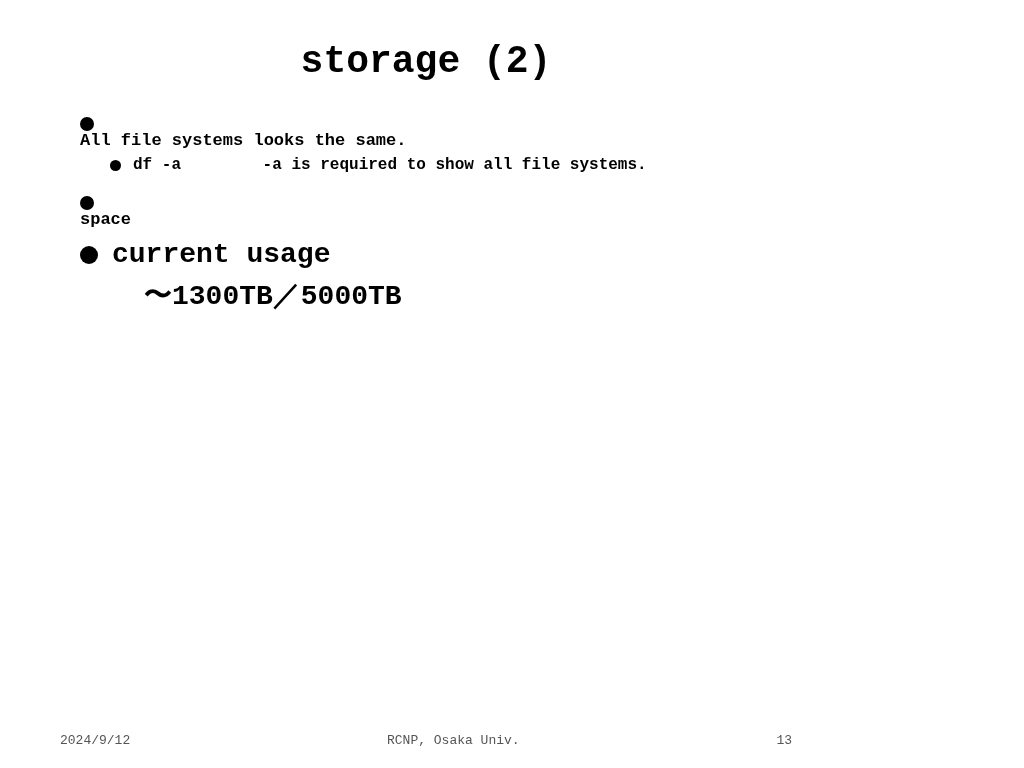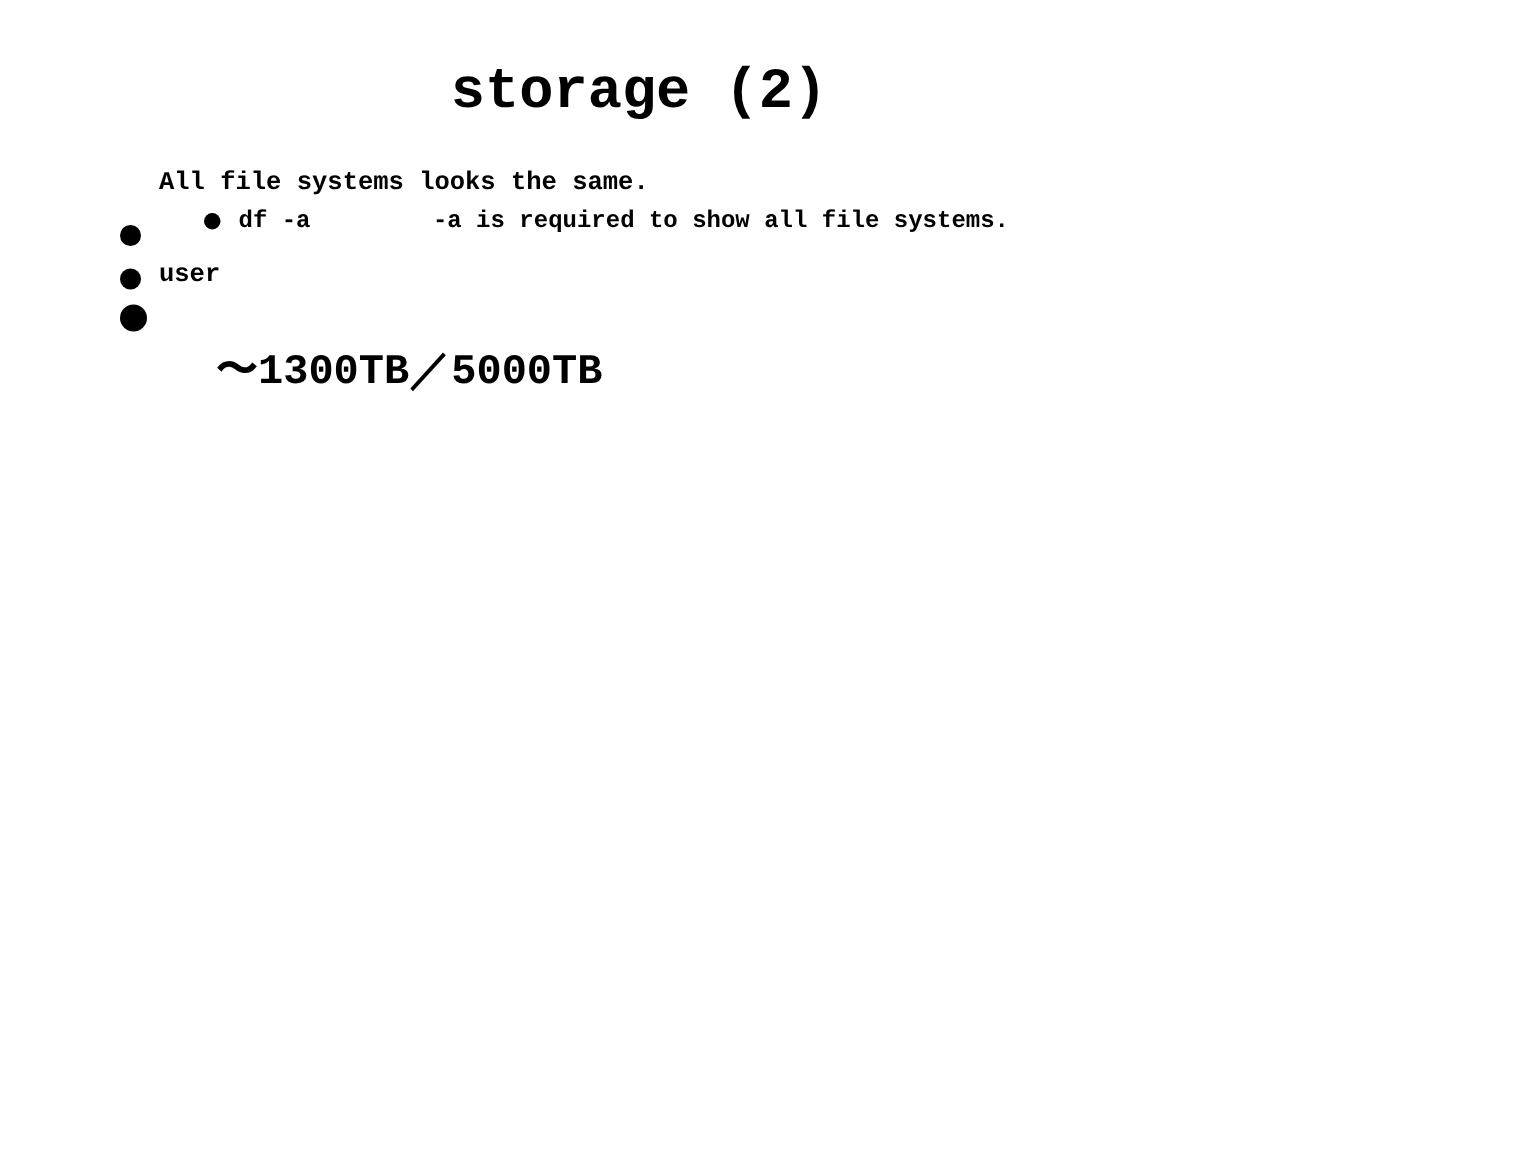--- a/index.html
+++ b/index.html
@@ -36,25 +36,26 @@
       padding-left: 20px;
     }
 
     ul.level1 {
       list-style: none;
       padding-left: 0;
     }
 
     ul.level1 > li {
       display: flex;
-      align-items: flex-end;
+      align-items: flex-start;
       margin-bottom: 10px;
       font-size: 17px;
       font-family: 'Courier New', Courier, monospace;
       font-weight: bold;
+      flex-direction: column;
     }
 
     ul.level1 > li .bullet {
       width: 14px;
       height: 14px;
       background: #000;
       border-radius: 50%;
       margin-right: 12px;
       margin-top: 4px;
       flex-shrink: 0;
@@ -156,29 +157,35 @@
                 <span>-a is required to show all file systems.</span>
               </span>
             </li>
           </ul>
         </div>
       </li>
 
       <li>
         <span class="bullet"></span>
         <div class="item-text">
-          <span>user</span>
+          <span>space</span>
         </div>
       </li>
 
     </ul>
 
     <div class="current-usage-section">
       <div class="current-usage-label">
         <span class="bullet-large"></span>
+        <span>current usage</span>
       </div>
       <div class="usage-value">〜1300TB／5000TB</div>
     </div>
 
   </div>
 
+  <div class="footer">
+    <span>2024/9/12</span>
+    <span>RCNP, Osaka Univ.</span>
+    <span>13</span>
+  </div>
 
 </div>
 
 </body></html>

